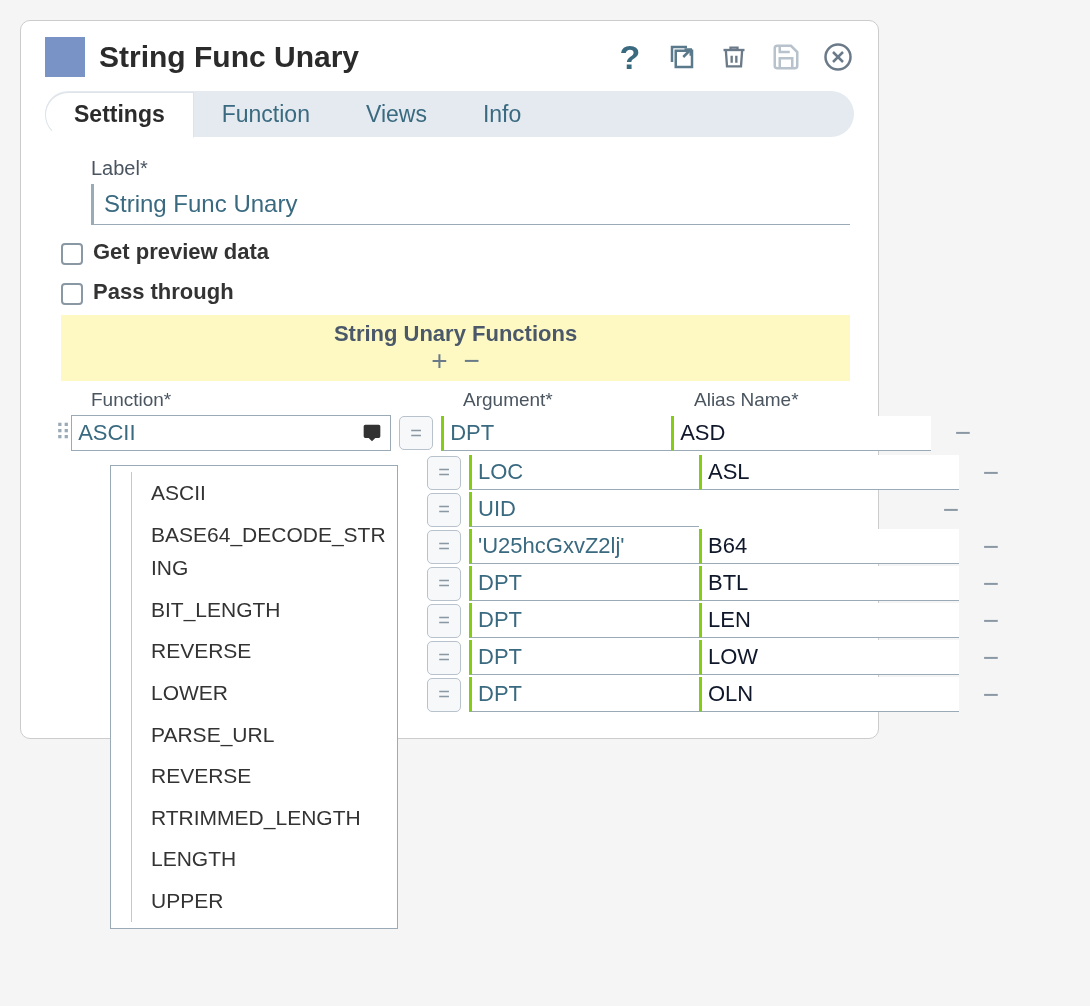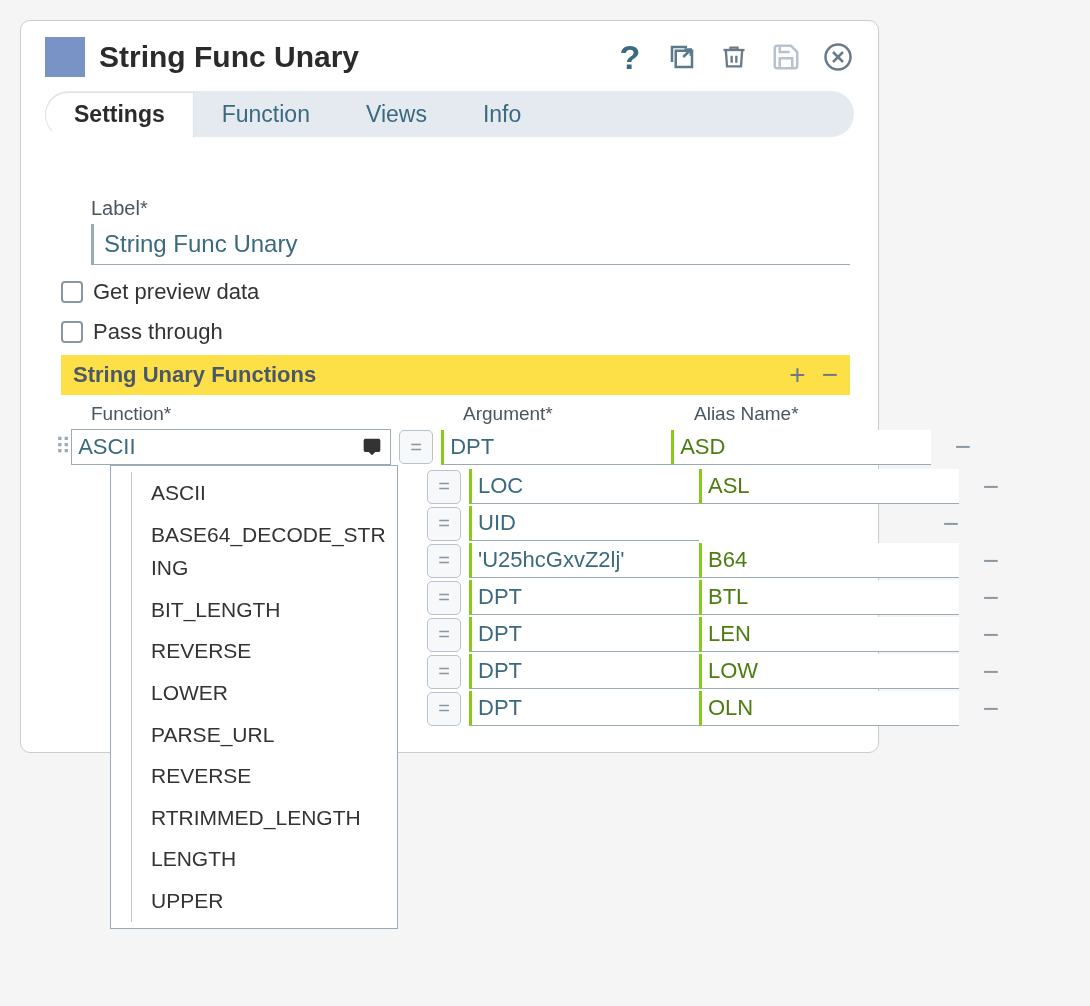--- a/index.html
+++ b/index.html
@@ -73,61 +73,62 @@
     color: #2b2b2b;
     border-top-left-radius: 999px;
     border-bottom-left-radius: 999px;
     border: 1px solid #dde3e8;
     border-bottom-color: #fff;
     position: relative;
     margin-bottom: -1px;
   }
   .content {
     padding: 12px 28px 24px 70px;
-    margin-top: 40px;
   }
   .field-label {
     font-size: 20px;
     color: #4a5560;
     margin: 8px 0 4px 0;
   }
   .label-input {
     width: 100%;
     font-size: 24px;
     color: #3a6a80;
     border: none;
     border-left: 3px solid #9aaab6;
     border-bottom: 1px solid #9aaab6;
     padding: 6px 10px 6px 10px;
     outline: none;
   }
   .checkbox-row {
     display: flex;
-    align-items: center;
+    align-items: flex-end;
     gap: 10px;
     margin: 14px 0 10px 0;
     margin-left: -30px;
+    font-weight: bold;
   }
   .checkbox {
     width: 22px;
     height: 22px;
     border: 2px solid #8a98a4;
     border-radius: 4px;
     cursor: pointer;
   }
   .checkbox-label {
     font-size: 22px;
     color: #333;
   }
   .section-bar {
-    background: #fde047;
+    background: #fef9c3;
     margin-left: -30px;
     display: flex;
     align-items: center;
     padding: 6px 12px;
+    flex-direction: column;
   }
   .section-title {
     font-size: 22px;
     font-weight: 700;
     color: #4a586a;
     flex: 1;
   }
   .section-actions {
     display: flex;
     gap: 16px;
@@ -176,21 +177,21 @@
     font-size: 22px;
     color: #3a6a80;
     border: none;
     border-left: 3px solid #84cc16;
     border-bottom: 1px solid #9aaab6;
     padding: 4px 6px;
     outline: none;
     background: #fff;
   }
   .cell-input.alias {
-    color: #4d7c0f;
+    color: #0f172a;
   }
   .eq-btn {
     width: 34px;
     height: 34px;
     border: 1px solid #b8c2cc;
     border-radius: 5px;
     background: #f6f8fa;
     color: #8a98a4;
     font-size: 20px;
     display: flex;

